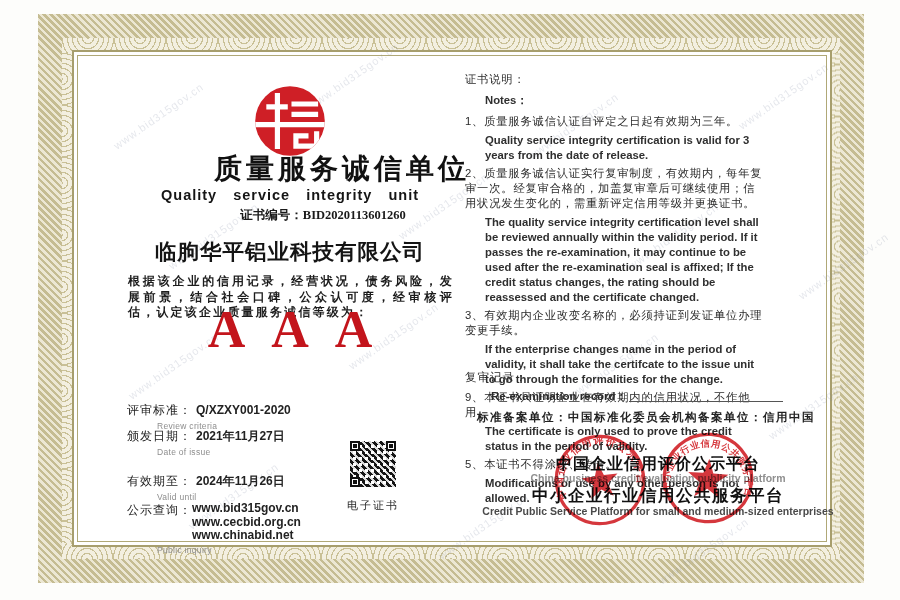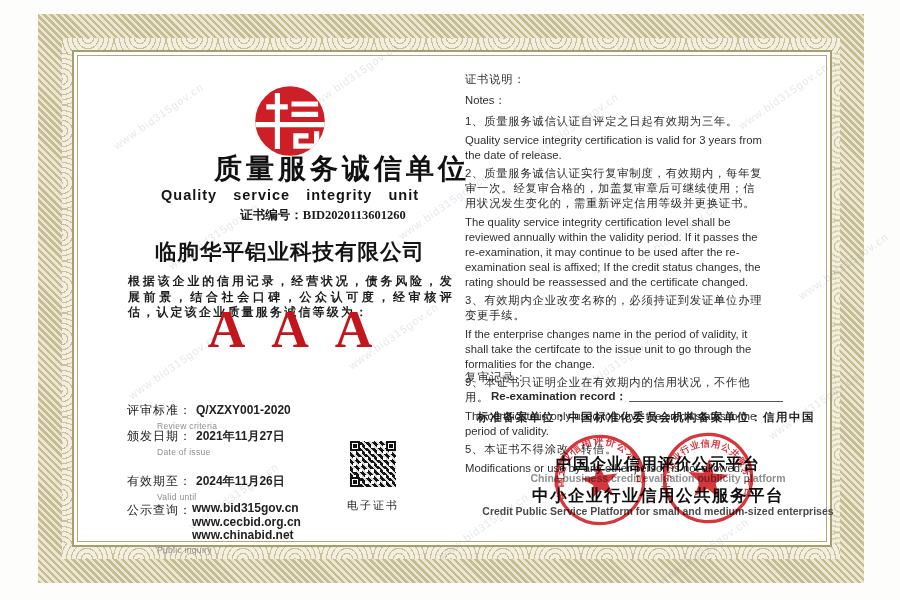--- a/index.html
+++ b/index.html
@@ -62,21 +62,21 @@
   .qr .fd{position:absolute;width:10px;height:10px;border:2.5px solid #111;background:#fff;box-sizing:border-box;}
   .qr .fd::after{content:"";position:absolute;inset:1px;background:#111;}
   .fd1{left:0;top:0;} .fd2{right:0;top:0;} .fd3{left:0;bottom:0;}
   .qr-label{position:absolute;left:331px;top:498px;width:84px;text-align:center;
     font-size:11px;color:#2a2a2a;letter-spacing:2px;}
 
   
   .notes{position:absolute;left:465px;top:72px;width:302px;color:#2b2b2b;}
   .notes p{margin:0 0 3.5px 0;font-size:11.3px;line-height:15px;}
   .notes .cn{letter-spacing:.8px;font-weight:500;}
-  .notes .en{font-weight:400;color:#2f2f2f;}
+  .notes .en{font-weight:700;color:#2f2f2f;margin-left:20px;}
   .notes .head{margin-bottom:6px;}
   .reexam-cn{position:absolute;left:465px;top:370px;font-size:11.5px;letter-spacing:1px;color:#2b2b2b;}
   .reexam-en{position:absolute;left:465px;top:389px;width:292px;font-size:11.5px;font-weight:700;color:#2b2b2b;display:flex;padding-left:26px;}
   .reexam-en .line{flex:1;border-bottom:1px solid #555;margin-left:2px;transform:translateY(-2px);}
   .filing{position:absolute;left:477px;top:410px;width:300px;display:flex;
     font-size:11.5px;font-weight:bold;letter-spacing:1.5px;color:#222;white-space:nowrap;}
   .plat{position:absolute;left:478px;width:360px;text-align:center;color:#101010;}
   .p1cn{top:454px;font-size:16px;font-weight:bold;letter-spacing:1px;}
   .p1en{top:472px;font-size:10.5px;font-weight:600;color:#8f8f8f;}
   .p2cn{top:485px;font-size:16.5px;font-weight:bold;letter-spacing:1.5px;}

